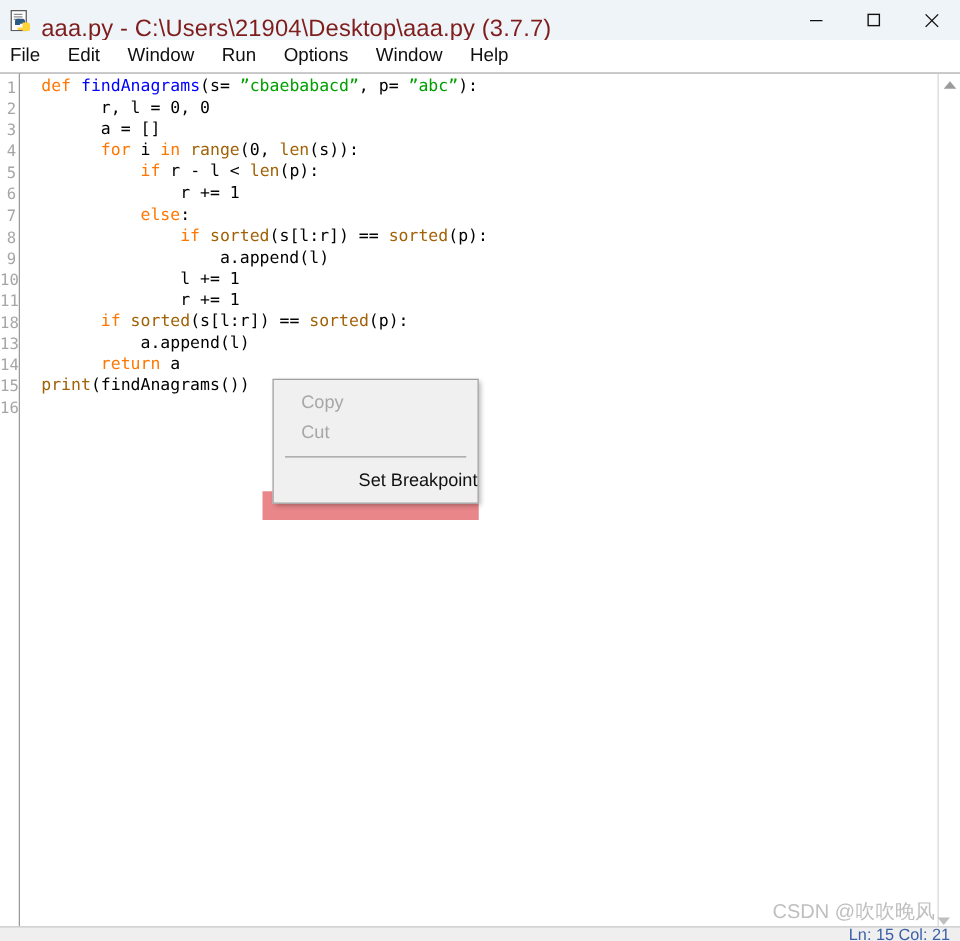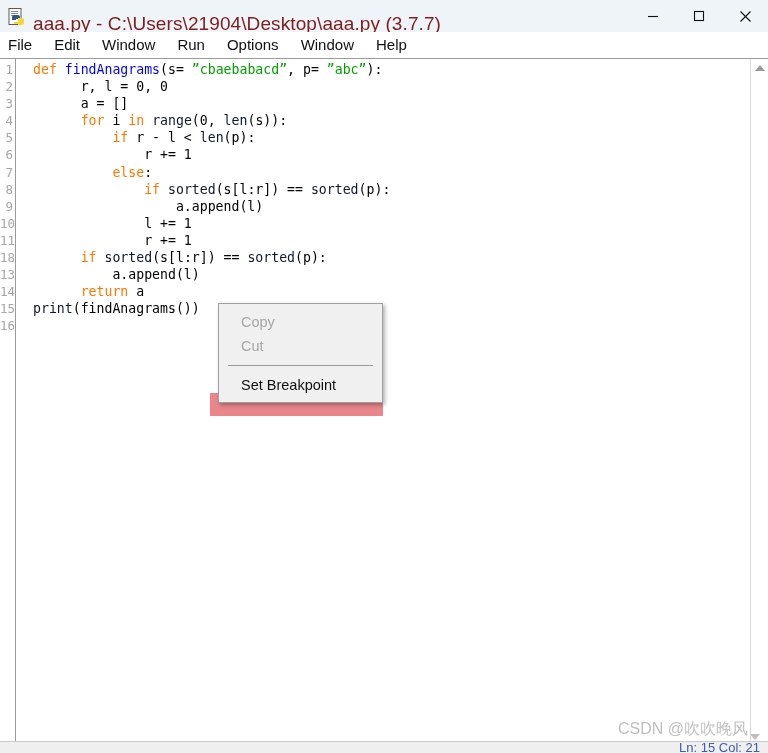--- a/index.html
+++ b/index.html
@@ -66,21 +66,21 @@
     font-family:"DejaVu Sans Mono", monospace;
     font-size:13.2px;
     padding-top:2px;box-sizing:border-box;
     white-space:pre;
   }
   .code-line{height:17.1px;line-height:17.1px;padding-left:16px;color:#000000;}
 
   .tk-key{color:#ff7700;}
   .tk-def{color:#0000ff;}
   .tk-str{color:#00a000;}
-  .tk-bi{color:#0f172a;}
+  .tk-bi{color:#a16207;}
   .tk-plain{color:#000000;}
 
   
   .vscroll{
     position:absolute;right:0;top:0;width:17px;height:682px;
     background:#ffffff;border-left:1px solid #d8d8d8;
   }
   .scroll-arrow{
     width:17px;height:17px;display:flex;align-items:center;justify-content:center;
   }
@@ -107,21 +107,21 @@
     white-space:nowrap;
   }
   .ctx-item.disabled{color:#a6a6a6;}
   .ctx-sep{
     height:1px;background:#9a9a9a;margin:7px 9px 7px 9px;
   }
   .ctx-highlight{
     position:absolute;left:210px;top:393px;width:173px;height:23px;
     background:#e8868a;z-index:49;
   }
-  .ctx-item.selected{position:relative;z-index:51;background:transparent;}
+  .ctx-item.selected{position:relative;z-index:51;background:transparent;text-align:right;}
 
   
   .status-strip{
     position:absolute;left:0;top:741px;width:768px;height:12px;
     background:#efefef;border-top:1px solid #c9c9c9;
   }
   .status-text{
     position:absolute;right:8px;top:740px;
     font-size:13px;color:#3b5fa8;white-space:nowrap;
   }

